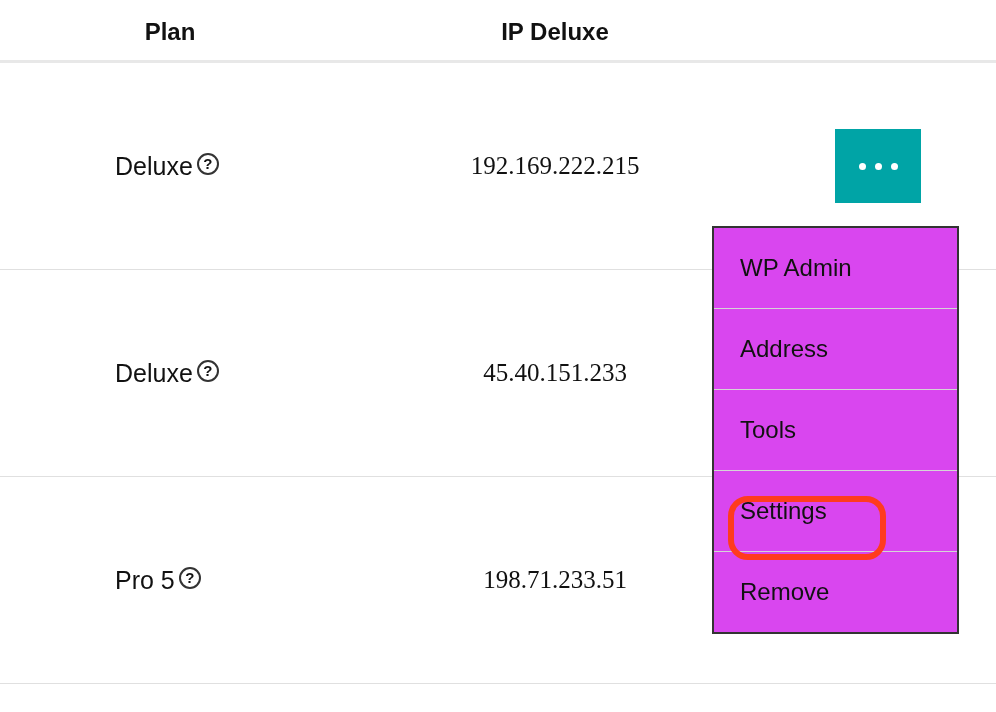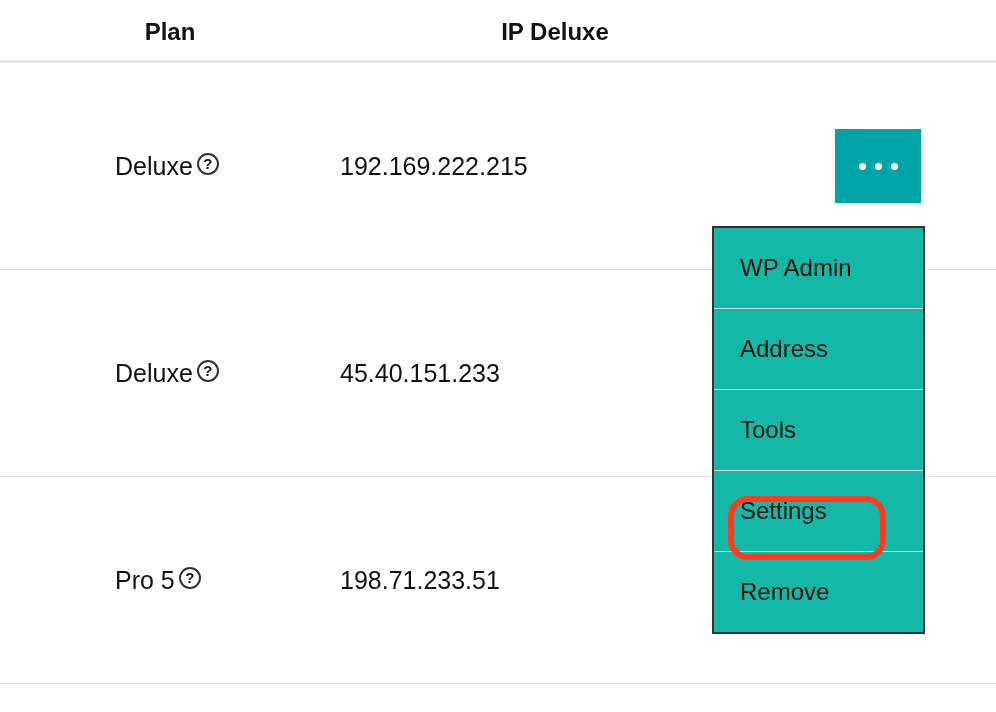--- a/index.html
+++ b/index.html
@@ -68,23 +68,24 @@
       border-radius: 50%;
       font-size: 15px;
       font-weight: 600;
       margin-left: 4px;
       position: relative;
       top: -6px;
       line-height: 1;
     }
     .ip-cell {
       width: 430px;
-      text-align: left;
+      text-align: center;
       font-size: 25px;
       color: #111;
+      font-family: Liberation Serif, serif;
     }
     .actions-cell {
       flex: 1;
       display: flex;
       justify-content: flex-end;
       padding-right: 75px;
     }
     .dots-button {
       width: 86px;
       height: 74px;
@@ -99,22 +100,22 @@
     .dots-button .dot {
       width: 7px;
       height: 7px;
       border-radius: 50%;
       background: #ffffff;
     }
     .dropdown-menu {
       position: absolute;
       top: 226px;
       left: 712px;
-      width: 213px;
-      background: #14b8a6;
+      width: 247px;
+      background: #d946ef;
       border: 2px solid #333;
       z-index: 10;
     }
     .dropdown-item {
       padding: 26px 26px;
       font-size: 24px;
       color: #111;
       border-bottom: 1px solid #d5d5d5;
       cursor: pointer;
       position: relative;

